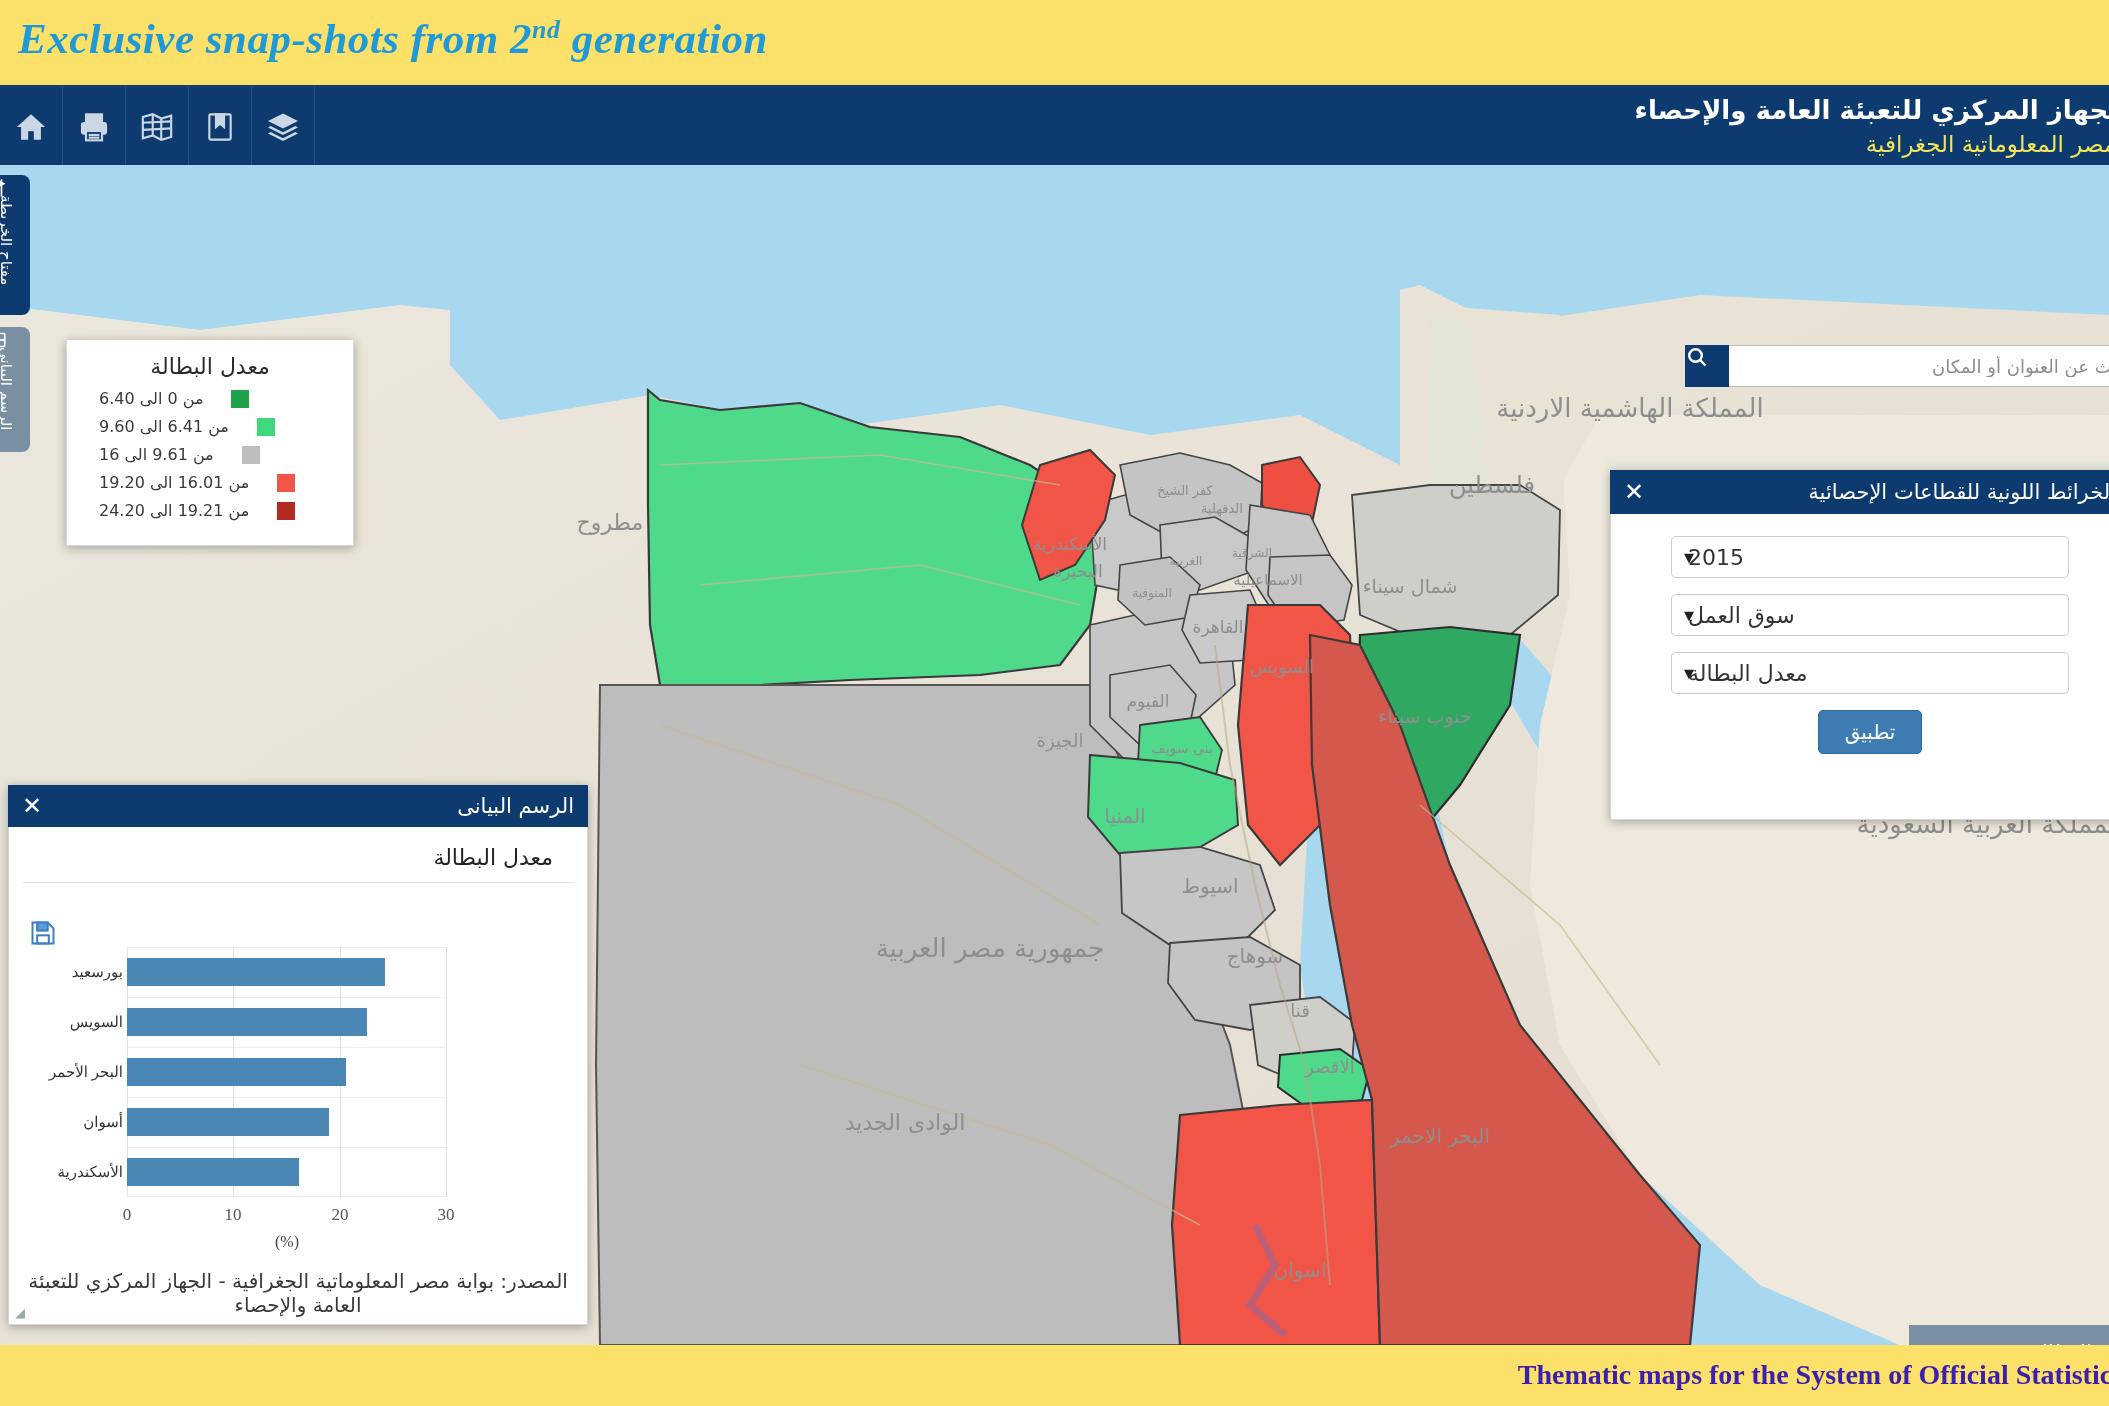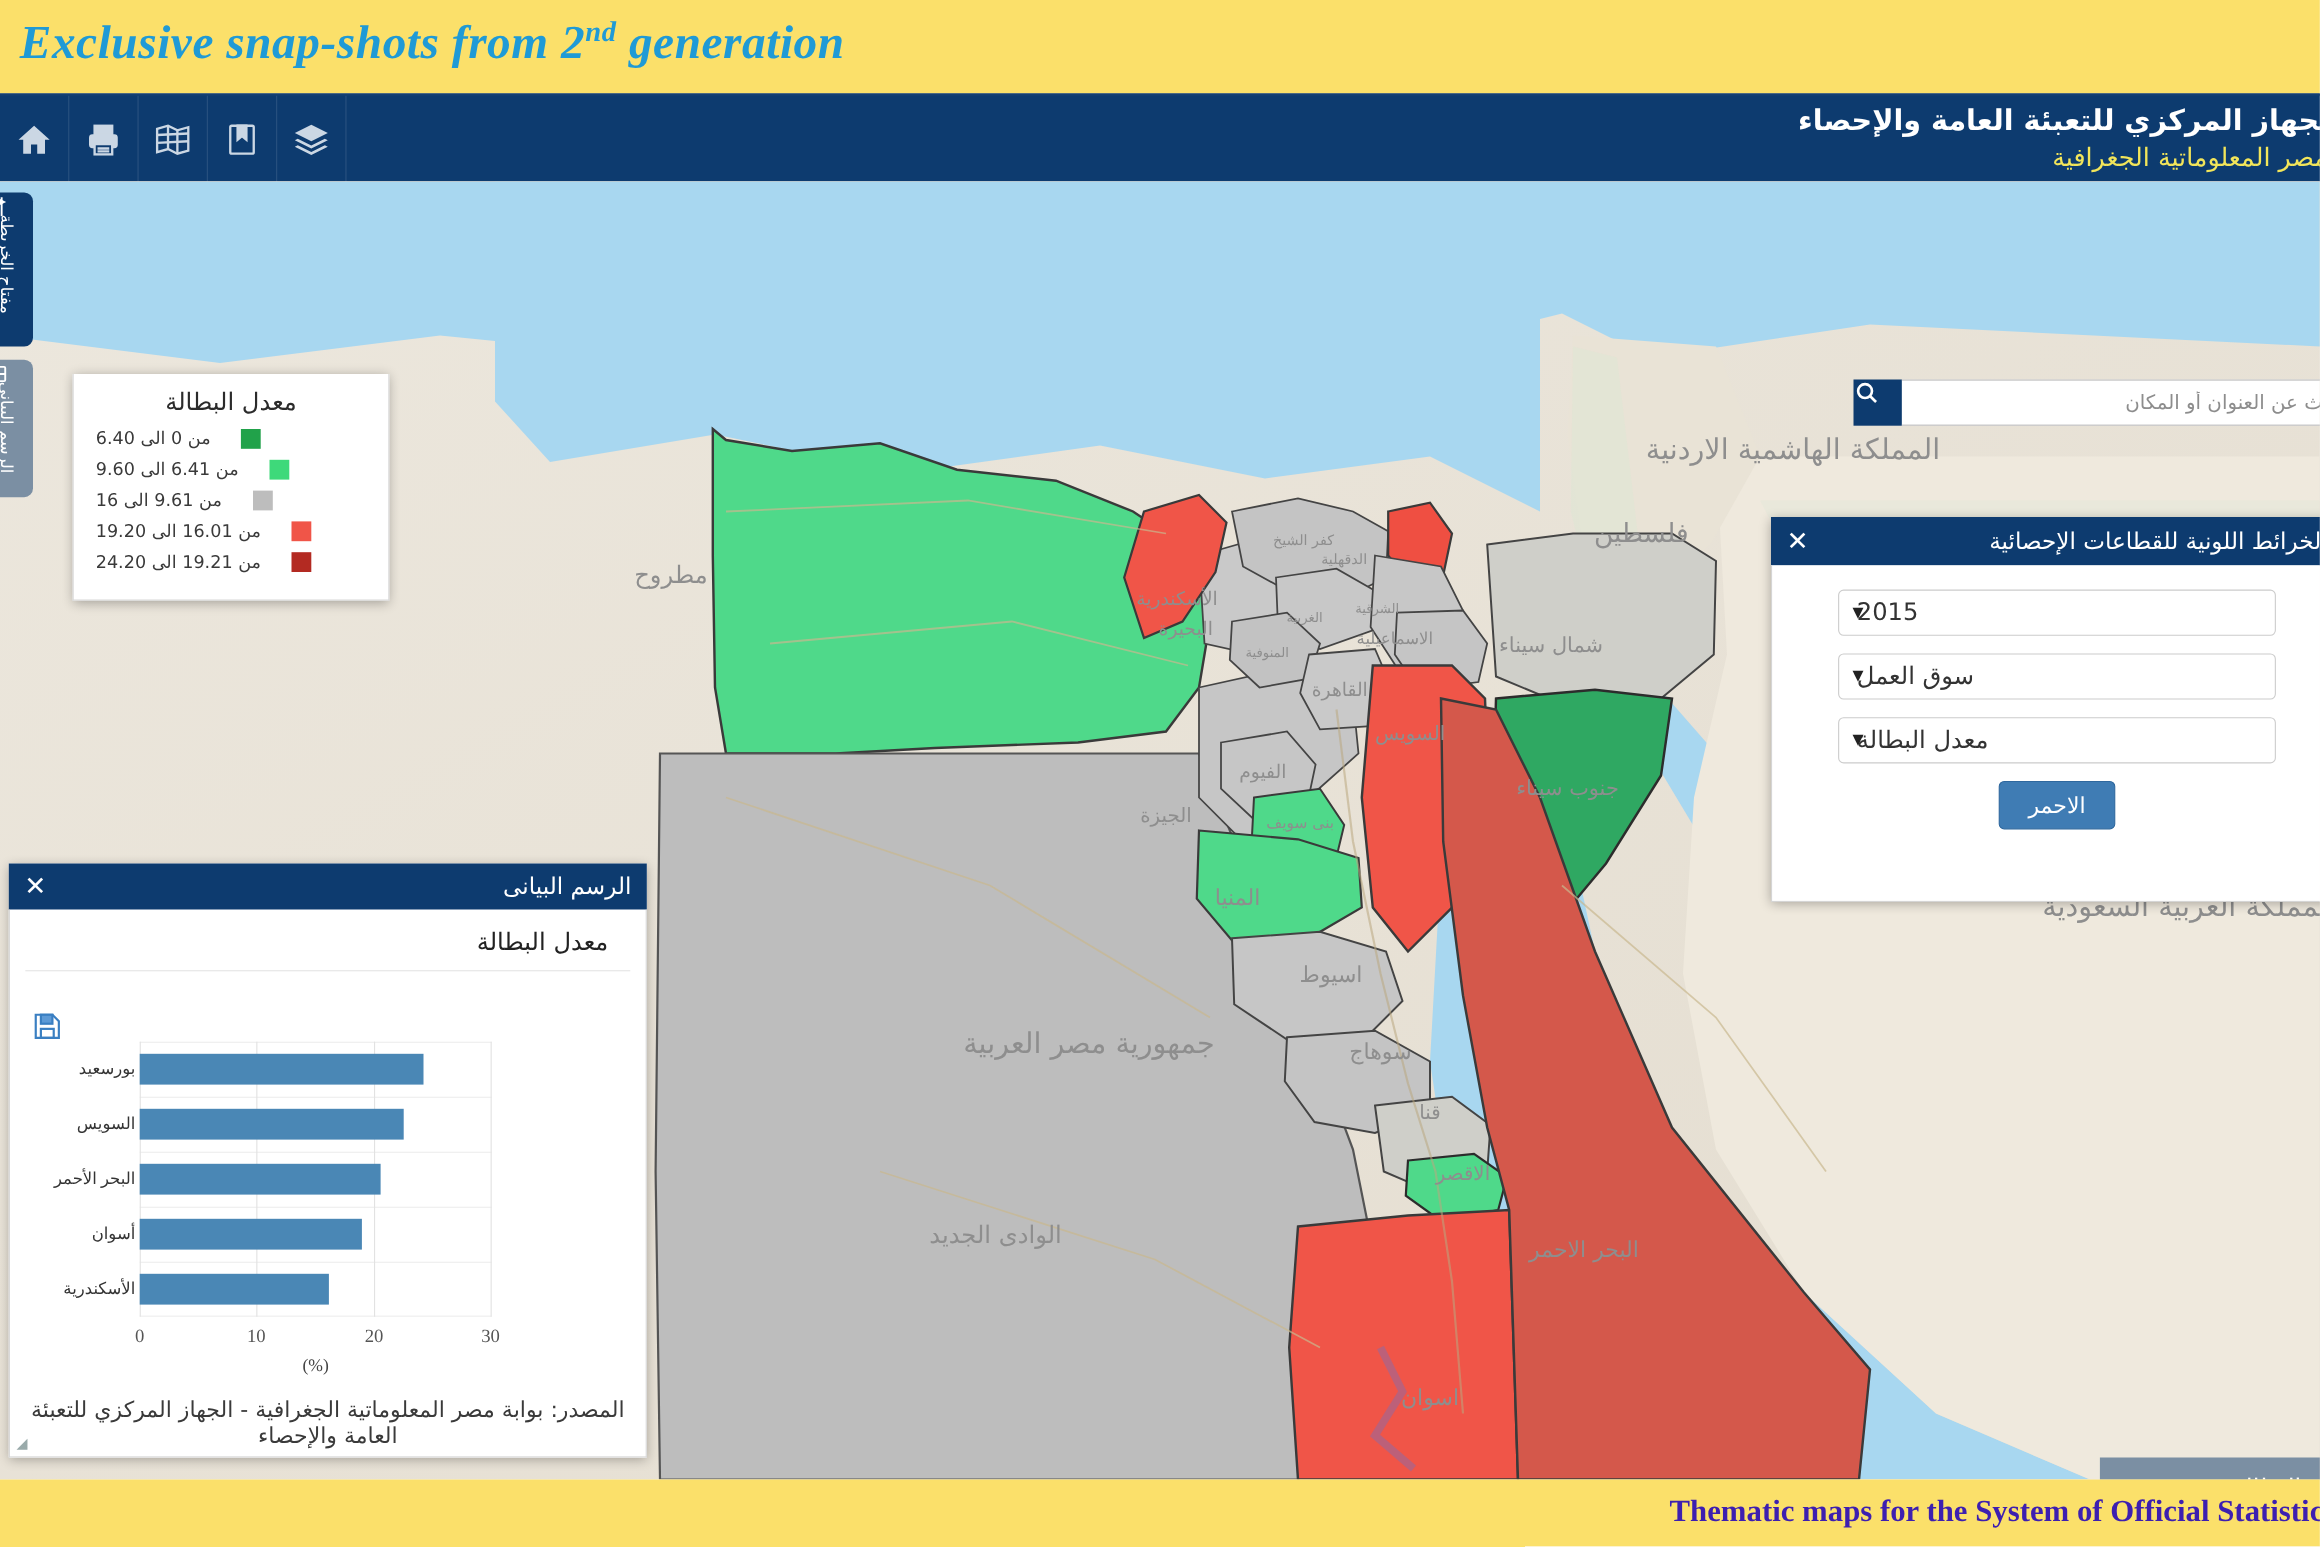--- a/index.html
+++ b/index.html
@@ -89,21 +89,21 @@
 
   
   .legend { left: 66px; top: 175px; width: 288px; }
   .legend .panel-head { justify-content: flex-end; }
   .legend-body { padding: 14px 16px 16px 16px; border: 1px solid #d8d8d8; border-top: none; }
   .legend-sub {
     text-align: center; font-size: 22px; color: #2b2b2b; direction: rtl; margin-bottom: 10px;
   }
   .legend-row {
     display: flex; align-items: center; justify-content: flex-end;
-    gap: 28px; margin: 9px 4px; direction: rtl;
+    gap: 28px; margin: 9px 16px; direction: rtl;
   }
   .legend-swatch { width: 18px; height: 18px; flex: 0 0 auto; }
   .legend-text { font-size: 16px; color: #3a3a3a; direction: rtl; }
 
   
   .chartpanel { left: 8px; top: 620px; width: 580px; height: 540px; }
   .chartpanel .panel-head { flex-direction: row-reverse; }
   .chart-body { position: relative; height: 498px; border: 1px solid #d5d5d5; border-top: none; background: #fff; }
   .chart-heading {
     text-align: right; font-size: 22px; color: #222; direction: rtl;
@@ -521,21 +521,21 @@
         <div class="sel">
           <span class="sel-value">سوق العمل</span>
           <span class="sel-arrow">▼</span>
         </div>
 
         <div class="sel">
           <span class="sel-value">معدل البطالة</span>
           <span class="sel-arrow">▼</span>
         </div>
 
-        <button class="apply-btn">الاحمر</button>
+        <button class="apply-btn">تطبيق</button>
       </div>
     </div>
 
     <div class="br-label">معدل البطالة</div>
 
     <div class="scalebar">
       
       
       
       

